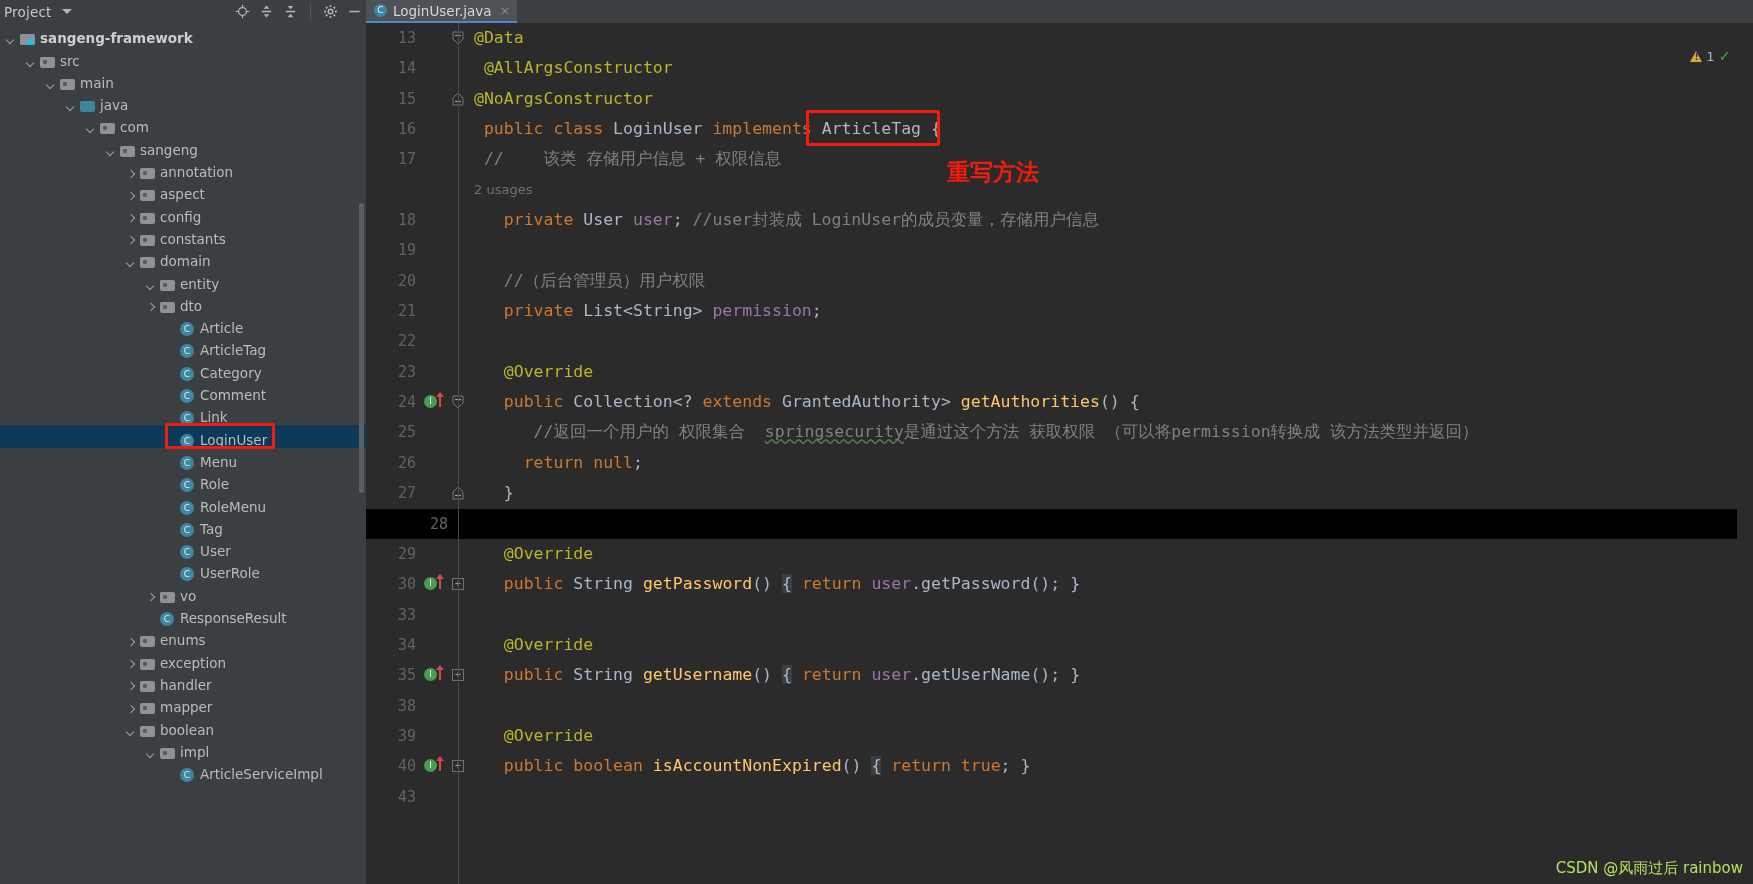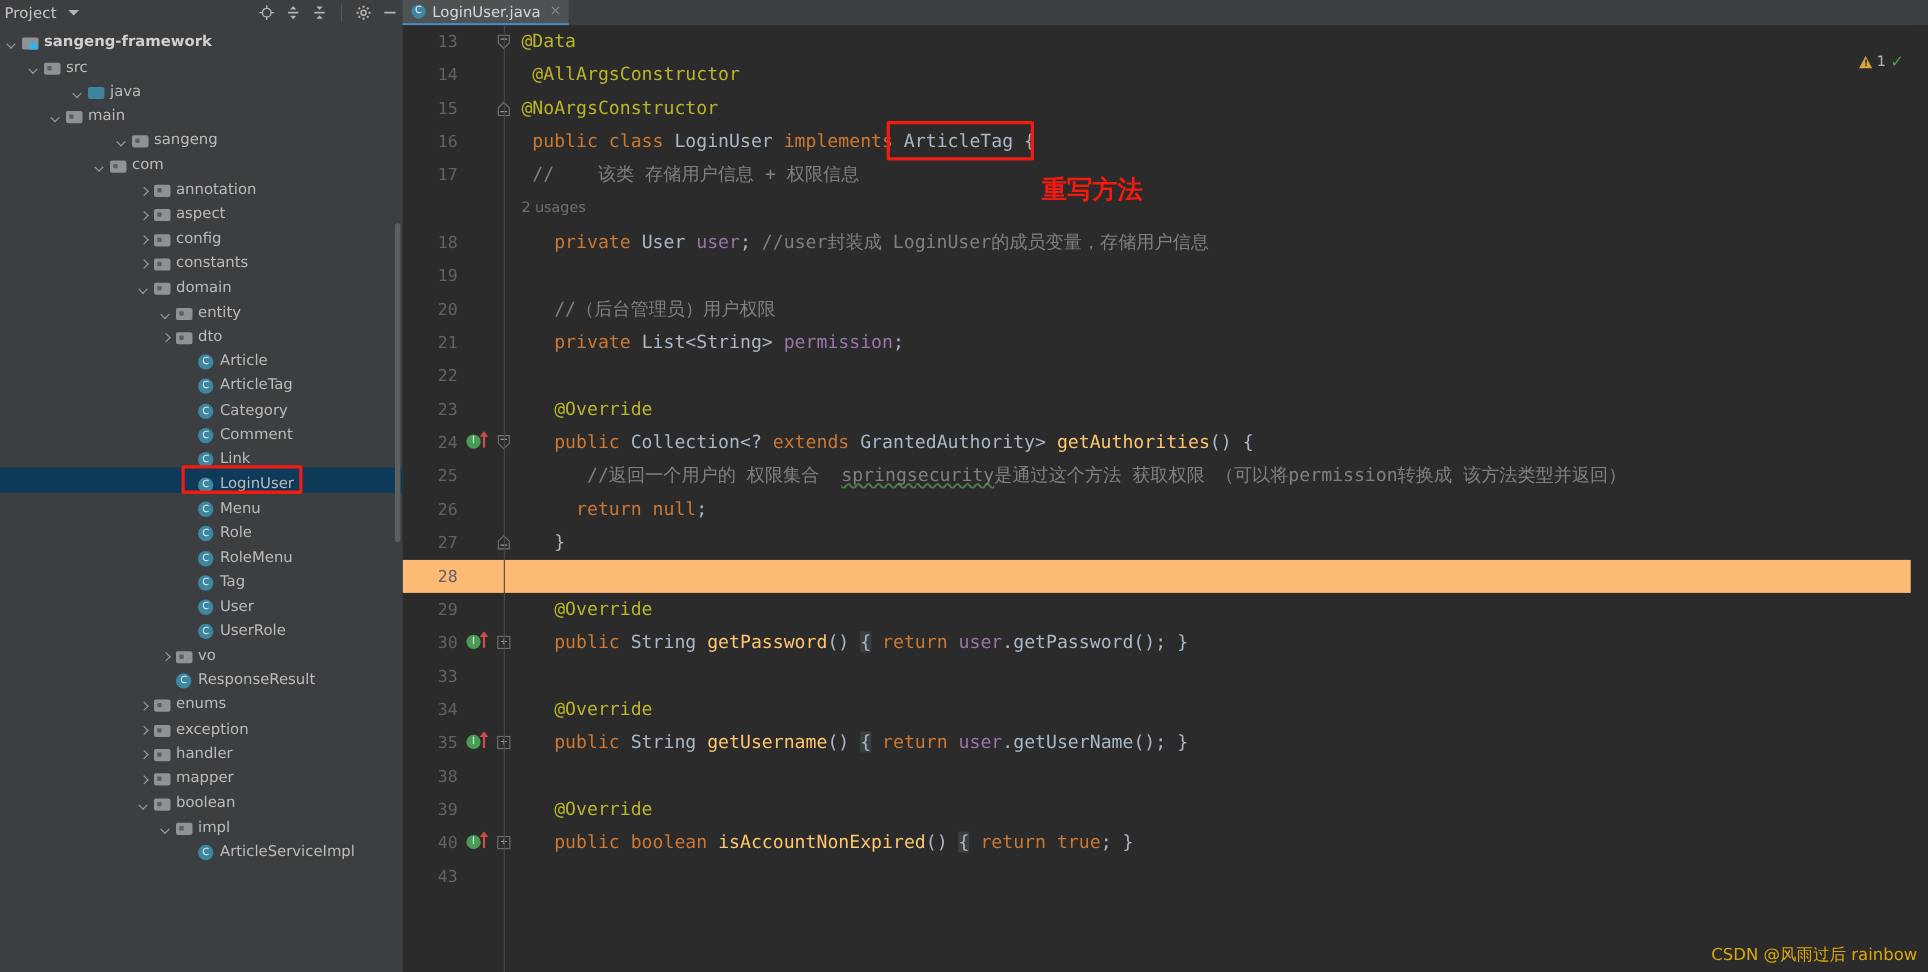--- a/index.html
+++ b/index.html
@@ -102,21 +102,21 @@
   
   .editor { flex: 1; background: #2b2b2b; position: relative; overflow: hidden; min-width: 0; }
   .code-area {
     position: relative;
     font-family: "DejaVu Sans Mono", monospace;
     font-size: 16.5px;
     line-height: 30.35px;
     color: #a9b7c6;
   }
   .line { height: 30.35px; display: flex; align-items: flex-end; position: relative; white-space: pre; }
-  .line.hl { background: #fdba74; }
+  .line.hl { background: #000000; padding-left: 32px; }
   .gutter {
     width: 58px; text-align: right; color: #606366; font-size: 15px;
     padding-right: 8px; flex-shrink: 0; font-family: "DejaVu Sans Mono", monospace;
     user-select: none;
   }
   .gutter-icons {
     width: 46px; flex-shrink: 0; position: relative; height: 30.35px;
   }
   .impl-mark {
     position: absolute; left: 0px; top: 8px; width: 13px; height: 13px;
@@ -182,21 +182,21 @@
   
   .redbox {
     position: absolute; border: 3px solid #f21b0f; border-radius: 2px;
     pointer-events: none;
   }
   .redtext {
     position: absolute; color: #f21b0f; font-weight: bold;
     font-family: "DejaVu Sans", sans-serif; white-space: nowrap;
   }
   .watermark {
-    position: absolute; right: 10px; bottom: 6px; color: #eab308;
+    position: absolute; right: 10px; bottom: 6px; color: #bef264;
     font-size: 15px; font-family: "DejaVu Sans", sans-serif; opacity: .92;
   }
 </style>
 </head>
 <body>
 
 <div id="app">
 
   <div class="topbar">
     <div class="project-header">
@@ -258,42 +258,42 @@
             <span class="fico module"></span>
             <span class="tlabel bold">sangeng-framework</span>
           </div>
           <div class="trow">
             <span style="width: 26px; flex-shrink: 0;"></span>
             <span class="arrow down"></span>
             <span class="fico folder"></span>
             <span class="tlabel">src</span>
           </div>
           <div class="trow">
+            <span style="width: 46px; flex-shrink: 0;"></span>
+            <span class="arrow down"></span>
+            <span class="fico folder"></span>
+            <span class="tlabel">main</span>
+          </div>
+          <div class="trow">
             <span style="width: 66px; flex-shrink: 0;"></span>
             <span class="arrow down"></span>
             <span class="fico folder folder-blue"></span>
             <span class="tlabel">java</span>
           </div>
           <div class="trow">
-            <span style="width: 46px; flex-shrink: 0;"></span>
-            <span class="arrow down"></span>
-            <span class="fico folder"></span>
-            <span class="tlabel">main</span>
+            <span style="width: 86px; flex-shrink: 0;"></span>
+            <span class="arrow down"></span>
+            <span class="fico folder"></span>
+            <span class="tlabel">com</span>
           </div>
           <div class="trow">
             <span style="width: 106px; flex-shrink: 0;"></span>
             <span class="arrow down"></span>
             <span class="fico folder"></span>
             <span class="tlabel">sangeng</span>
-          </div>
-          <div class="trow">
-            <span style="width: 86px; flex-shrink: 0;"></span>
-            <span class="arrow down"></span>
-            <span class="fico folder"></span>
-            <span class="tlabel">com</span>
           </div>
           <div class="trow">
             <span style="width: 126px; flex-shrink: 0;"></span>
             <span class="arrow right"></span>
             <span class="fico folder"></span>
             <span class="tlabel">annotation</span>
           </div>
           <div class="trow">
             <span style="width: 126px; flex-shrink: 0;"></span>
             <span class="arrow right"></span>

